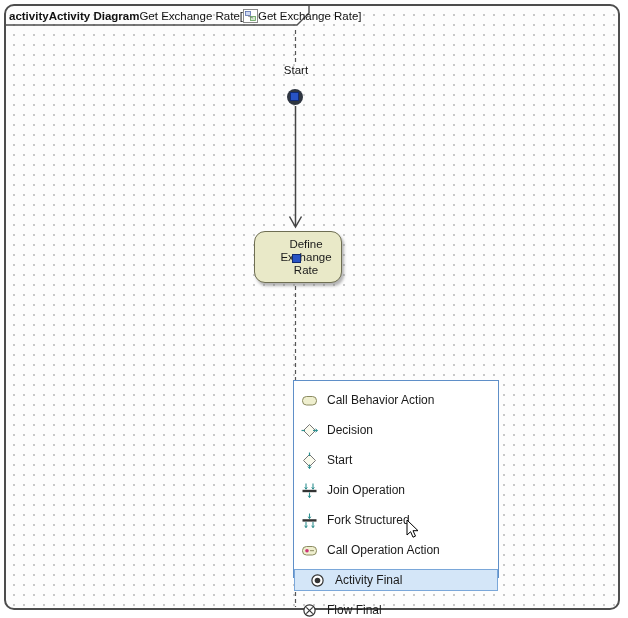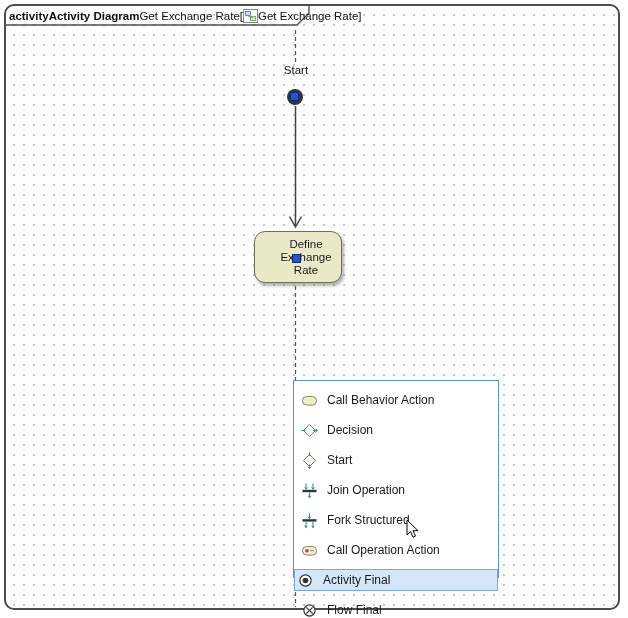--- a/index.html
+++ b/index.html
@@ -61,21 +61,21 @@
     position:absolute;left:293px;top:380px;width:206px;height:198px;z-index:4;
     background:#ffffff;border:1px solid #5f8fc8;box-sizing:border-box;
   }
   .menu-item{
     display:flex;align-items:center;height:22px;gap:9px;
     padding-left:7px;box-sizing:border-box;cursor:default;margin-top:8px;
   }
   .menu-item .mi-icon{width:17px;height:17px;flex:none;display:inline-flex;}
   .menu-item .mi-label{font-size:12px;color:#1a1a1a;white-space:nowrap;}
   .menu-item.highlight{
-    background:#d4e6f8;border:1px solid #7aa7d9;padding-left:2px;
+    background:#d4e6f8;border:1px solid #7aa7d9;padding-left:14px;
   }
   .cursor{position:absolute;left:406px;top:519px;z-index:6;}
 </style>
 </head>
 <body>
 
 <div class="frame"></div>
 
 <svg class="overlay" width="628" height="618">
   <polyline points="6,25 297,25 309,13 309,6" fill="none" stroke="#4d4d4d" stroke-width="1.4"></polyline>

